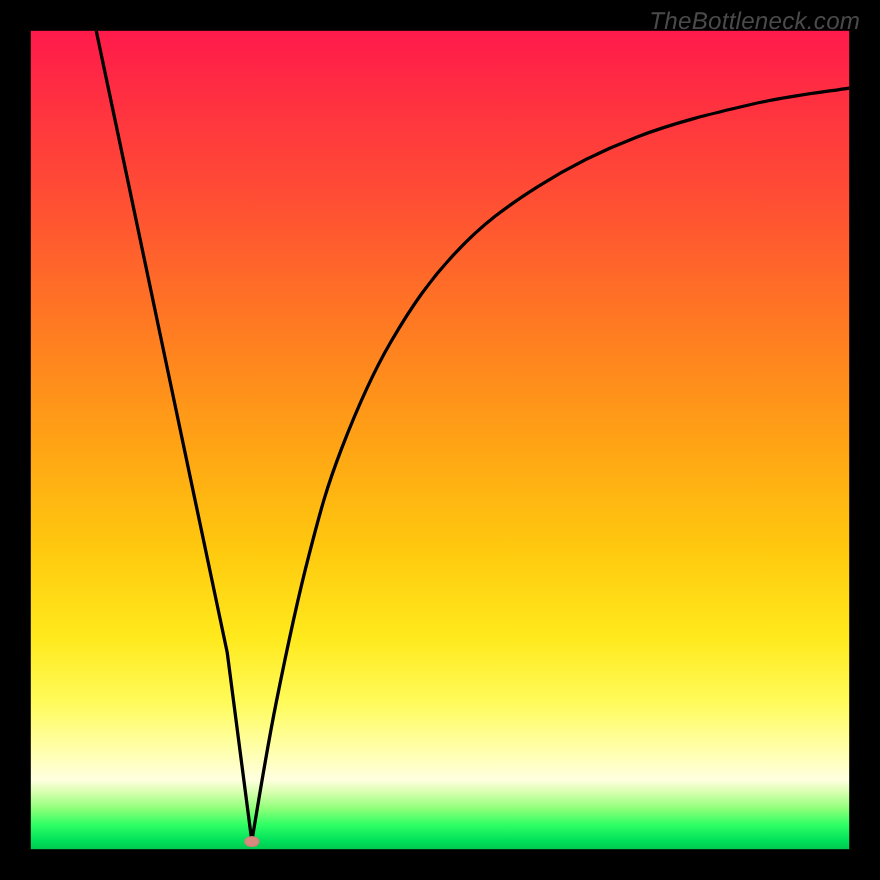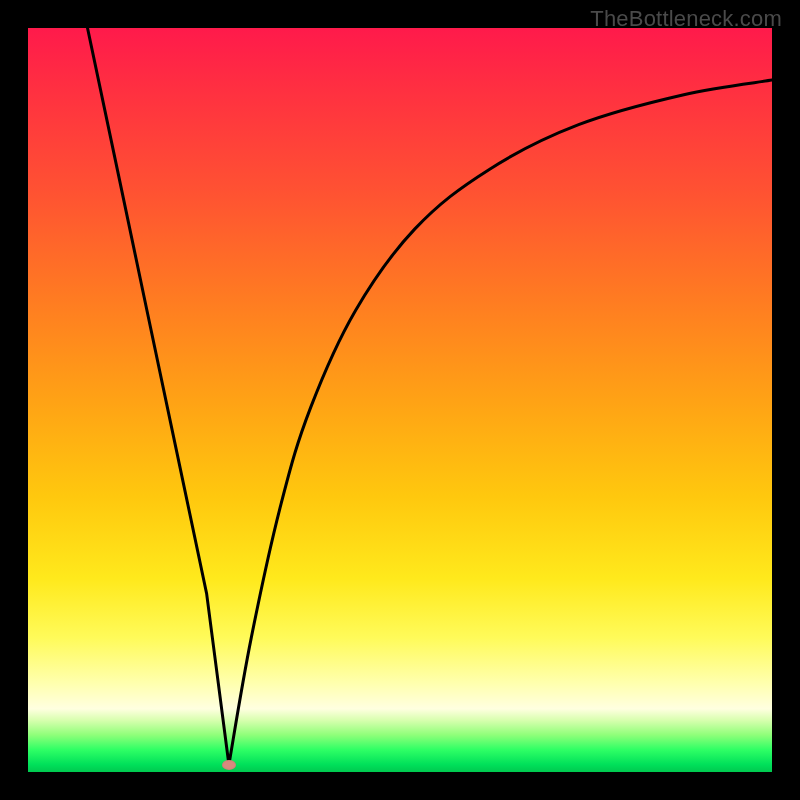--- a/index.html
+++ b/index.html
@@ -19,20 +19,21 @@
   }
   .watermark {
     position: absolute;
     top: 6px;
     right: 18px;
     color: #4a4a4a;
     font-size: 22px;
     font-weight: 400;
     letter-spacing: 0.2px;
     z-index: 5;
+    font-style: italic;
   }
   .plot {
     position: absolute;
     left: 28px;
     top: 28px;
     width: 744px;
     height: 744px;
     
     background: linear-gradient(
       to bottom,

